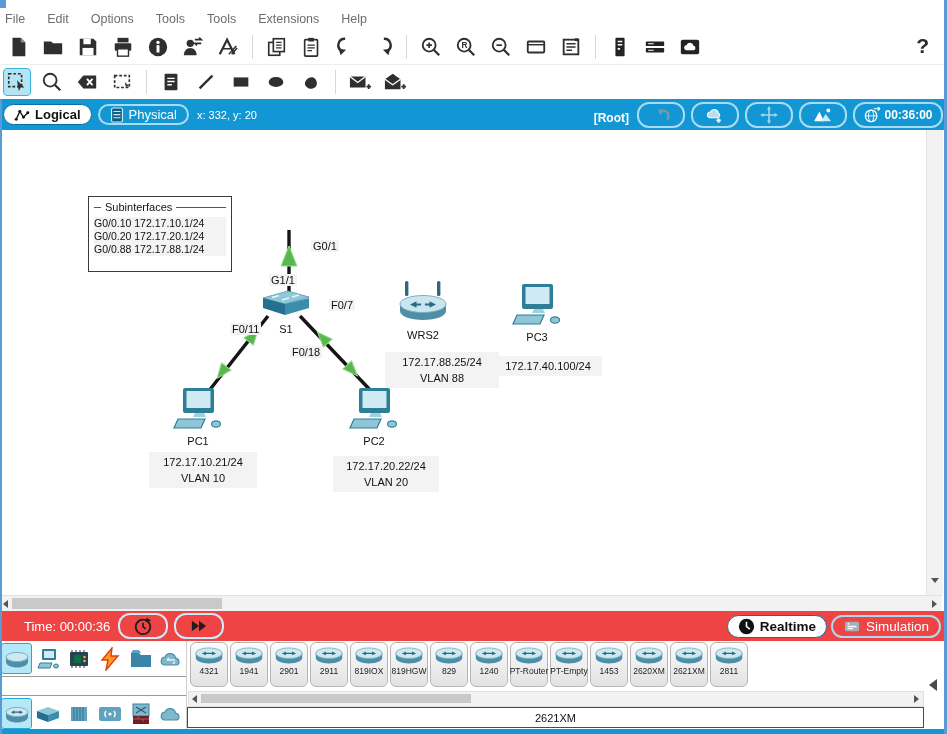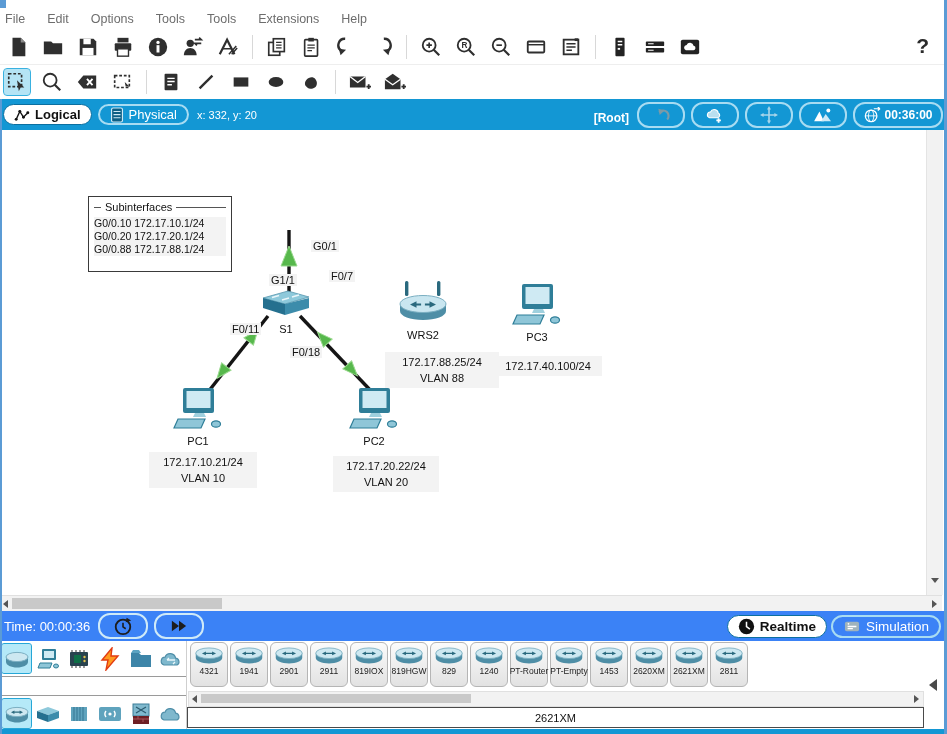--- a/index.html
+++ b/index.html
@@ -58,22 +58,22 @@
   .hscroll{position:absolute;left:0;top:595px;width:942px;height:16px;background:#f2f2f2;
            border-top:1px solid #e0e0e0;}
   .hthumb{position:absolute;left:12px;top:2px;width:210px;height:11px;background:#c9c9c9;}
   .vscroll{position:absolute;left:926px;top:0px;width:16px;height:465px;background:#f2f2f2;border-left:1px solid #e4e4e4;}
   .arr{position:absolute;width:0;height:0;}
   .arr-left{border-top:4px solid transparent;border-bottom:4px solid transparent;border-right:5px solid #555;}
   .arr-right{border-top:4px solid transparent;border-bottom:4px solid transparent;border-left:5px solid #555;}
   .arr-down{border-left:4px solid transparent;border-right:4px solid transparent;border-top:5px solid #555;}
 
   
-  .timebar{position:absolute;left:0;top:611px;width:947px;height:30px;background:#3b82f6;display:flex;
-           align-items:center;padding-left:4px;box-sizing:border-box;}
+  .timebar{position:absolute;left:0;top:611px;width:947px;height:30px;background:#ef4444;display:flex;
+           align-items:center;padding-left:24px;box-sizing:border-box;}
   .time-text{color:#fff;font-size:13px;margin-right:8px;}
   .time-btn{width:46px;height:22px;border:2px solid #cfeaf8;border-radius:12px;display:flex;
             align-items:center;justify-content:center;margin-right:6px;}
   .timebar-right{margin-left:auto;display:flex;align-items:center;gap:4px;padding-right:6px;}
   .rt-pill{display:flex;align-items:center;gap:5px;border-radius:13px;padding:2px 10px;height:23px;box-sizing:border-box;}
   .rt-pill.active{background:#fff;color:#111;font-weight:bold;font-size:13.5px;border:1px solid #0b6fa0;}
   .rt-pill.inactive{background:transparent;color:#fff;font-size:13.5px;border:2px solid #a8dcf2;}
 
   
   .palette{position:absolute;left:0;top:641px;width:802px;height:88px;background:#fff;}
@@ -450,21 +450,21 @@
         <rect x="15.5" y="5" width="24" height="17" fill="#cfeaf3"></rect>
         <path d="M24 27h9l2 4H22z" fill="#9fd0de"></path>
         <path d="M7 33h27l-4 9H3z" fill="#8fc6d8" stroke="#2f7e98" stroke-width="1.2"></path>
         <ellipse cx="45" cy="38" rx="4.5" ry="3.2" fill="#8fc6d8" stroke="#2f7e98" stroke-width="1.2"></ellipse>
       </svg>
       <div class="devname">PC2</div>
     </div>
 
     <div class="plabel" style="left:311px;top:110px;">G0/1</div>
     <div class="plabel" style="left:269px;top:144px;">G1/1</div>
-    <div class="plabel" style="left:329px;top:140px;">F0/7</div>
+    <div class="plabel" style="left:329px;top:169px;">F0/7</div>
     <div class="plabel" style="left:230px;top:193px;">F0/11</div>
     <div class="plabel" style="left:290px;top:216px;">F0/18</div>
 
     <div class="iplabel" style="left:149px;top:322px;width:96px;">
       <div>172.17.10.21/24</div>
       <div>VLAN 10</div>
     </div>
     <div class="iplabel" style="left:333px;top:326px;width:94px;">
       <div>172.17.20.22/24</div>
       <div>VLAN 20</div>

